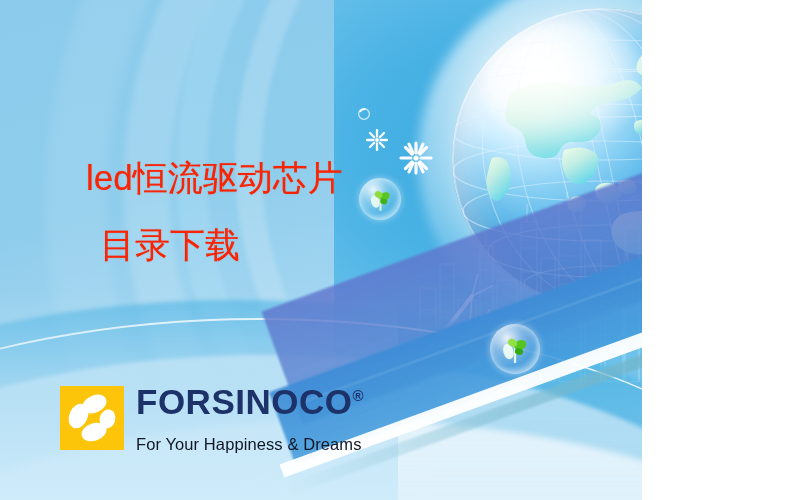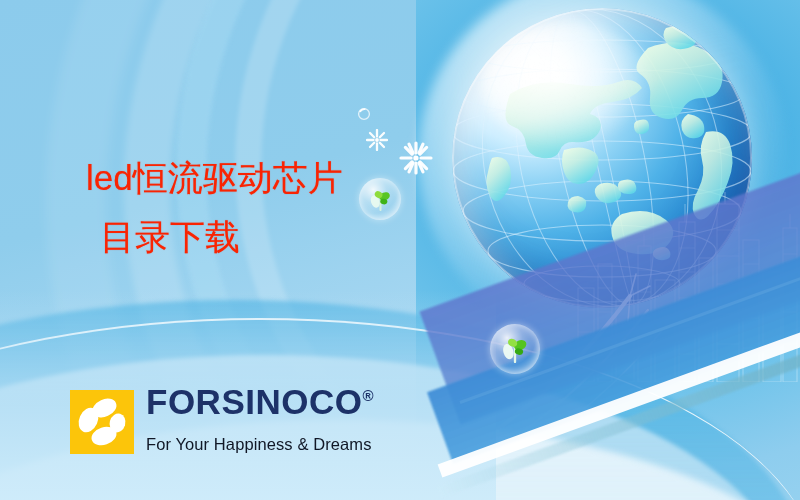--- a/index.html
+++ b/index.html
@@ -3,21 +3,21 @@
 <meta charset="utf-8">
 <title>FORSINOCO LED Catalog Banner</title>
 <style>
   html, body {
     margin: 0;
     padding: 0;
     background: #ffffff;
   }
   #banner {
     position: relative;
-    width: 800px;
+    width: 642px;
     height: 500px;
     overflow: hidden;
     font-family: "Liberation Sans", sans-serif;
     background: #8ecdee;
   }
 
   
   .bg-base {
     position: absolute;
     inset: 0;
@@ -232,30 +232,30 @@
     position: absolute;
     left: 86px; top: 160px;
     color: #f92403;
     font-size: 35px;
     line-height: 1.0;
     white-space: nowrap;
     text-shadow: 0 0 1px rgba(249,36,3,0.5);
   }
   .headline .line2 {
     display: block;
-    margin-top: 24px;
+    margin-top: 32px;
     margin-left: 14px;
   }
 
   
   .logo {
     position: absolute;
-    left: 70px; top: 382px;
+    left: 60px; top: 382px;
     display: flex;
-    align-items: flex-end;
+    align-items: center;
   }
   .logo-mark {
     width: 64px; height: 64px;
     background: #fcc50a;
     flex: 0 0 auto;
   }
   .logo-text {
     margin-left: 12px;
     padding-top: 2px;
   }

